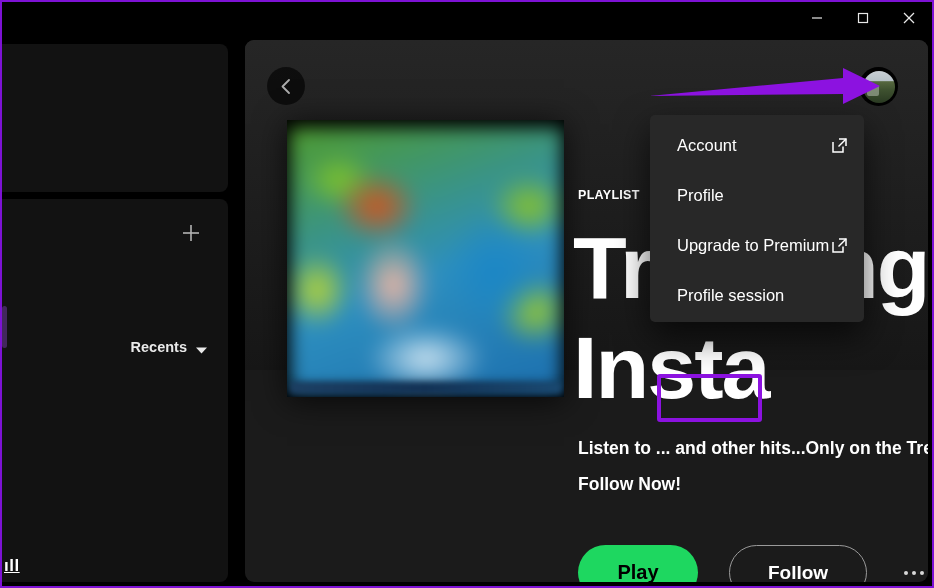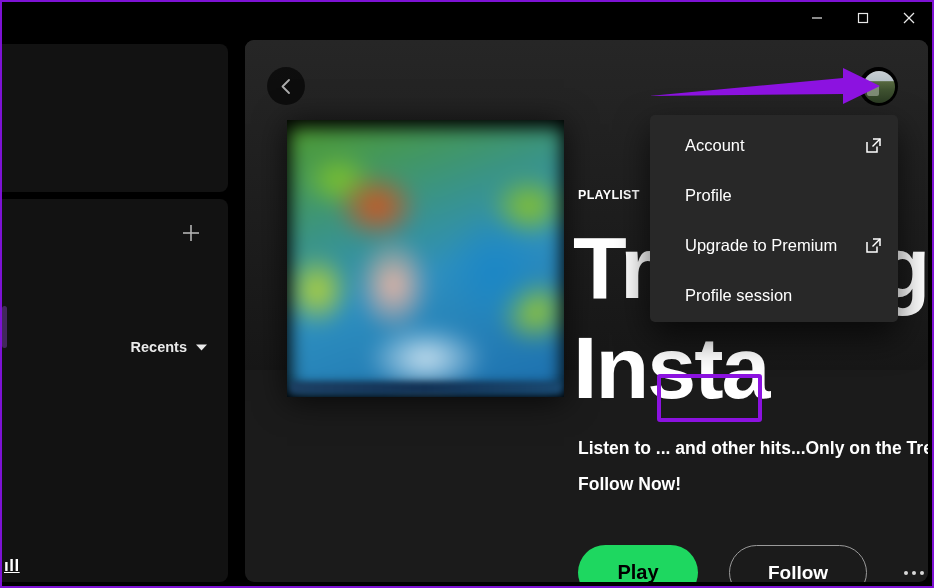--- a/index.html
+++ b/index.html
@@ -46,21 +46,21 @@
 
   .plus-icon {
     position: absolute; right: 34px; top: 188px;
     width: 22px; height: 22px;
     color: #b3b3b3;
   }
   .plus-icon svg { display: block; }
 
   .recents {
     position: absolute; right: 28px; top: 305px;
-    display: flex; align-items: center; gap: 8px;
+    display: flex; align-items: flex-end; gap: 8px;
     color: #e9e9e9; font-size: 14.5px; font-weight: 700;
   }
   .caret { width: 13px; height: 9px; }
 
   .scroll-nub {
     position: absolute; left: 0px; top: 272px;
     width: 5px; height: 42px;
     background: #4b2b6b; border-radius: 3px;
     opacity: .85;
   }
@@ -162,24 +162,24 @@
     margin-left: 6px;
   }
   .more-dots i {
     width: 4px; height: 4px; border-radius: 50%;
     background: #d8d8d8; display: block;
   }
 
   
   .menu {
     position: absolute; left: 648px; top: 113px;
-    width: 248px;
+    width: 214px;
     background: #282828;
     border-radius: 5px;
-    padding: 5px 0 2px 12px;
+    padding: 5px 0 2px 4px;
     box-shadow: 0 14px 34px rgba(0,0,0,.65);
     z-index: 40;
   }
   .menu-item {
     position: relative;
     height: 50px;
     display: flex; align-items: center;
     padding: 0 16px 0 23px;
     color: #ffffff; font-size: 16.5px; font-weight: 400;
     cursor: pointer;

